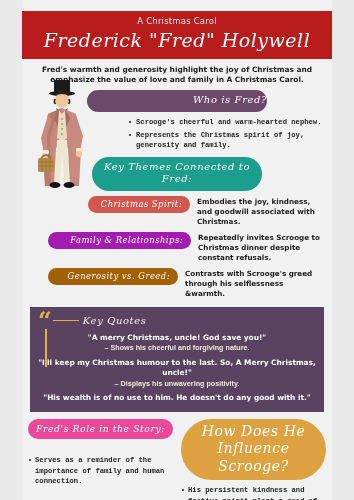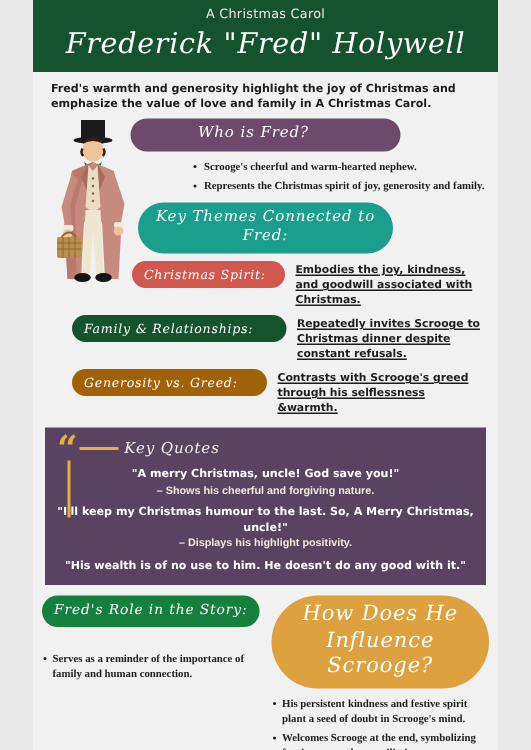--- a/index.html
+++ b/index.html
@@ -28,25 +28,26 @@
     left: 22px;
     top: 0;
     width: 310px;
     height: 500px;
     background: #f1f1f1;
     box-sizing: border-box;
   }
 
   
   .header {
-    background: #14532d;
+    background: #b91c1c;
     width: 100%;
     padding: 5px 0 7px 0;
     text-align: center;
     box-sizing: border-box;
+    margin-top: 11px;
   }
   .header-sub {
     color: #f3e6ec;
     font-size: 8.5px;
     letter-spacing: 0.2px;
     line-height: 11px;
     font-family: "DejaVu Sans", sans-serif;
   }
   .header-title {
     color: #ffffff;
@@ -58,21 +59,21 @@
     letter-spacing: 0.5px;
     margin-top: 1px;
   }
 
   
   .intro {
     color: #1d1d1d;
     font-size: 7.4px;
     font-weight: bold;
     line-height: 10px;
-    text-align: left;
+    text-align: center;
     padding: 6px 12px 4px 12px;
     font-family: "DejaVu Sans", sans-serif;
   }
 
   
   .character {
     position: absolute;
     left: 4px;
     top: 78px;
     width: 74px;
@@ -88,40 +89,41 @@
     font-style: italic;
     text-align: center;
     letter-spacing: 0.6px;
     line-height: 1.25;
     box-sizing: border-box;
   }
 
   .pill-whoisfred {
     background: #6d4a6b;
     font-size: 10px;
-    padding: 4px 16px 5px 0;
+    padding: 4px 0 5px 0;
     width: 180px;
     margin: 1px auto 0 auto;
     display: block;
+    text-align: right;
   }
 
   .bullets {
     list-style: none;
     margin: 5px 0 0 0;
     padding: 0 6px 0 106px;
   }
   .bullets li {
     position: relative;
     color: #1d1d1d;
     font-size: 7.2px;
     font-weight: bold;
     line-height: 10.5px;
     padding-left: 8px;
     margin-bottom: 2.5px;
-    font-family: Liberation Serif, serif;
+    font-family: Liberation Mono, monospace;
   }
   .bullets li:before {
     content: "";
     position: absolute;
     left: 1px;
     top: 4px;
     width: 2.2px;
     height: 2.2px;
     background: #1d1d1d;
     border-radius: 50%;
@@ -145,40 +147,39 @@
   }
   .theme-row .tag {
     flex: none;
     color: #ffffff;
     font-family: "DejaVu Serif", serif;
     font-style: italic;
     font-size: 8.4px;
     letter-spacing: 0.5px;
     border-radius: 40px;
     padding: 3.5px 8px 4px 8px;
-    text-align: left;
+    text-align: right;
     box-sizing: border-box;
     line-height: 1.2;
   }
   .theme-row .desc {
     color: #1d1d1d;
     font-size: 7.2px;
     font-weight: bold;
     line-height: 10px;
     padding-left: 7px;
     padding-top: 1px;
     font-family: "DejaVu Sans", sans-serif;
-    text-decoration: underline;
   }
 
   .row-christmas { padding-left: 66px; }
   .row-christmas .tag { background: #d1584f; width: 102px; }
 
   .row-family { padding-left: 26px; }
-  .row-family .tag { background: #14532d; width: 143px; }
+  .row-family .tag { background: #a21caf; width: 143px; }
 
   .row-generosity { padding-left: 26px; }
   .row-generosity .tag { background: #a16207; width: 130px; }
 
   
   .quotes-panel {
     background: #594360;
     margin: 8px 8px 0 8px;
     padding: 6px 8px 8px 8px;
     position: relative;
@@ -241,21 +242,21 @@
   
   .cols {
     display: flex;
     margin-top: 7px;
     padding: 0 6px;
     gap: 8px;
   }
   .col { flex: 1; }
 
   .pill-role {
-    background: #15803d;
+    background: #ec4899;
     display: block;
     width: 100%;
     font-size: 9.2px;
     padding: 4px 2px 5px 2px;
   }
   .pill-influence {
     background: #dda13f;
     display: block;
     width: 100%;
     font-size: 14px;
@@ -360,21 +361,21 @@
         <span class="quotes-title">Key Quotes</span>
       </div>
       <div class="quote-vline"></div>
 
       <div class="quote-block">
         <div class="quote-text">"A merry Christmas, uncle! God save you!"</div>
         <div class="quote-note">– Shows his cheerful and forgiving nature.</div>
       </div>
       <div class="quote-block">
         <div class="quote-text">"I'll keep my Christmas humour to the last. So, A Merry Christmas, uncle!"</div>
-        <div class="quote-note">– Displays his highlight positivity.</div>
+        <div class="quote-note">– Displays his unwavering positivity.</div>
       </div>
       <div class="quote-block">
         <div class="quote-text">"His wealth is of no use to him. He doesn't do any good with it."</div>
       </div>
     </div>
 
     <div class="cols">
       <div class="col">
         <span class="pill pill-role">Fred's Role in the Story:</span>
         <div class="col-spacer"></div>

